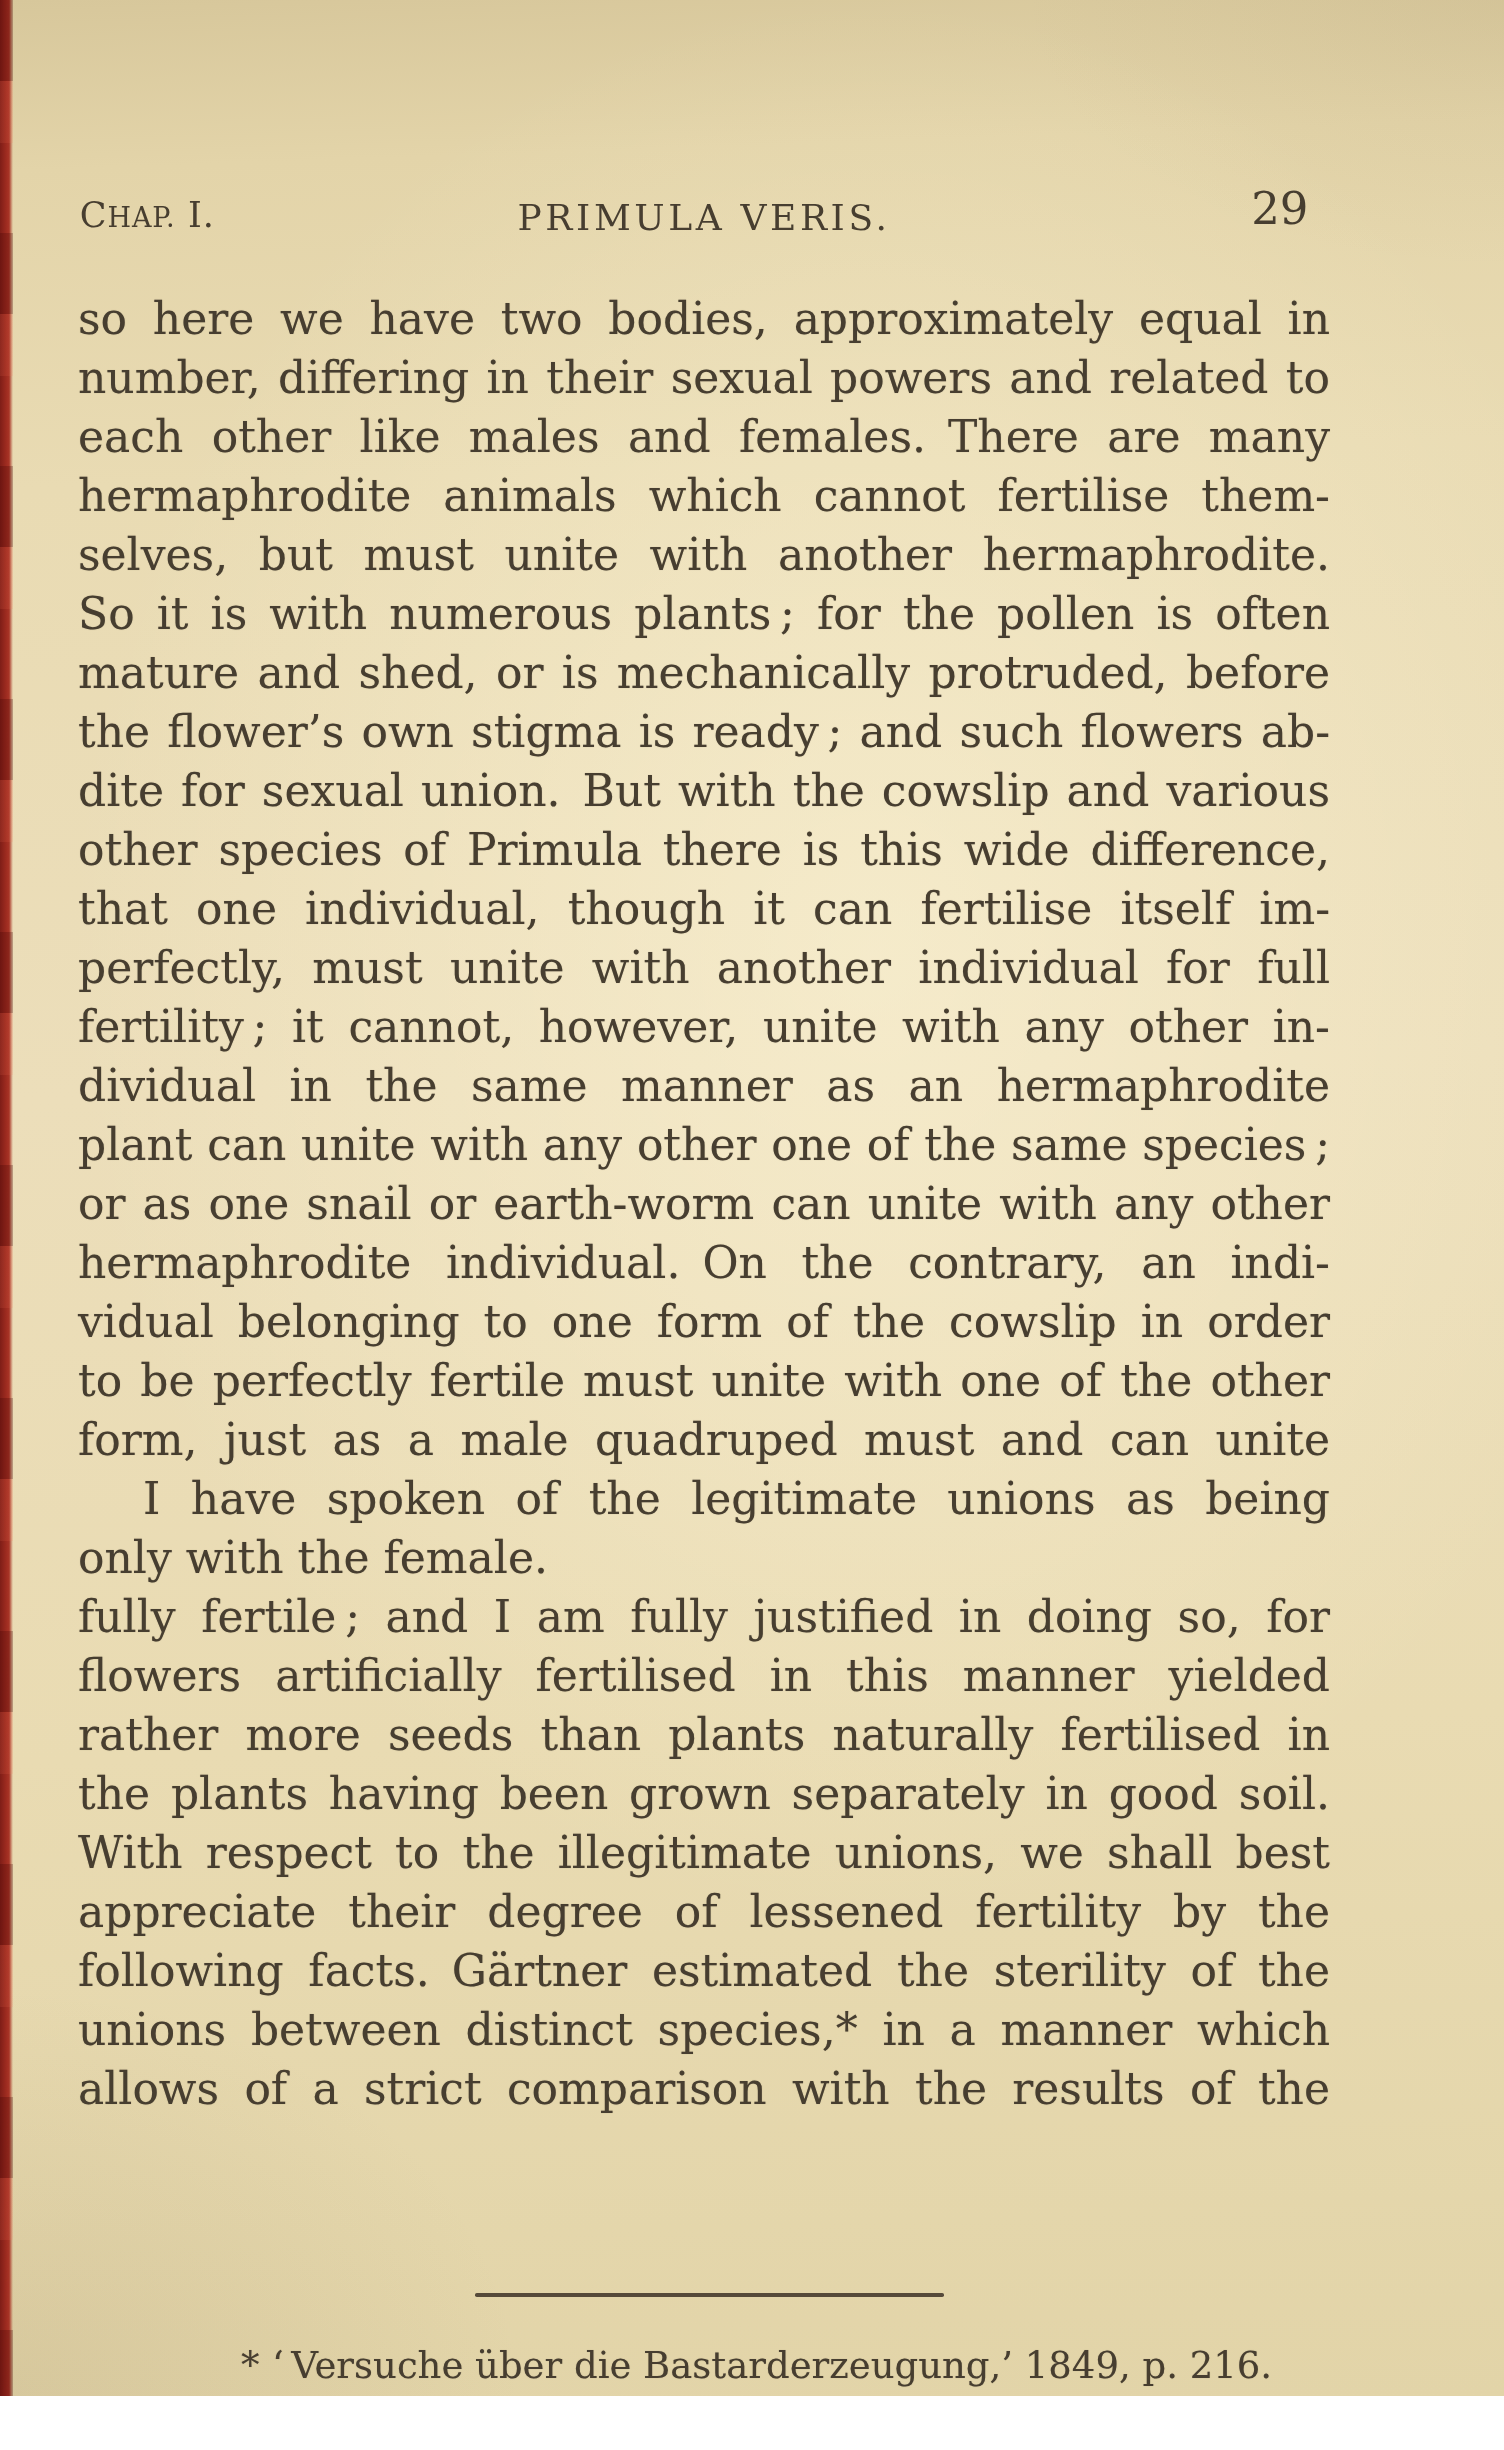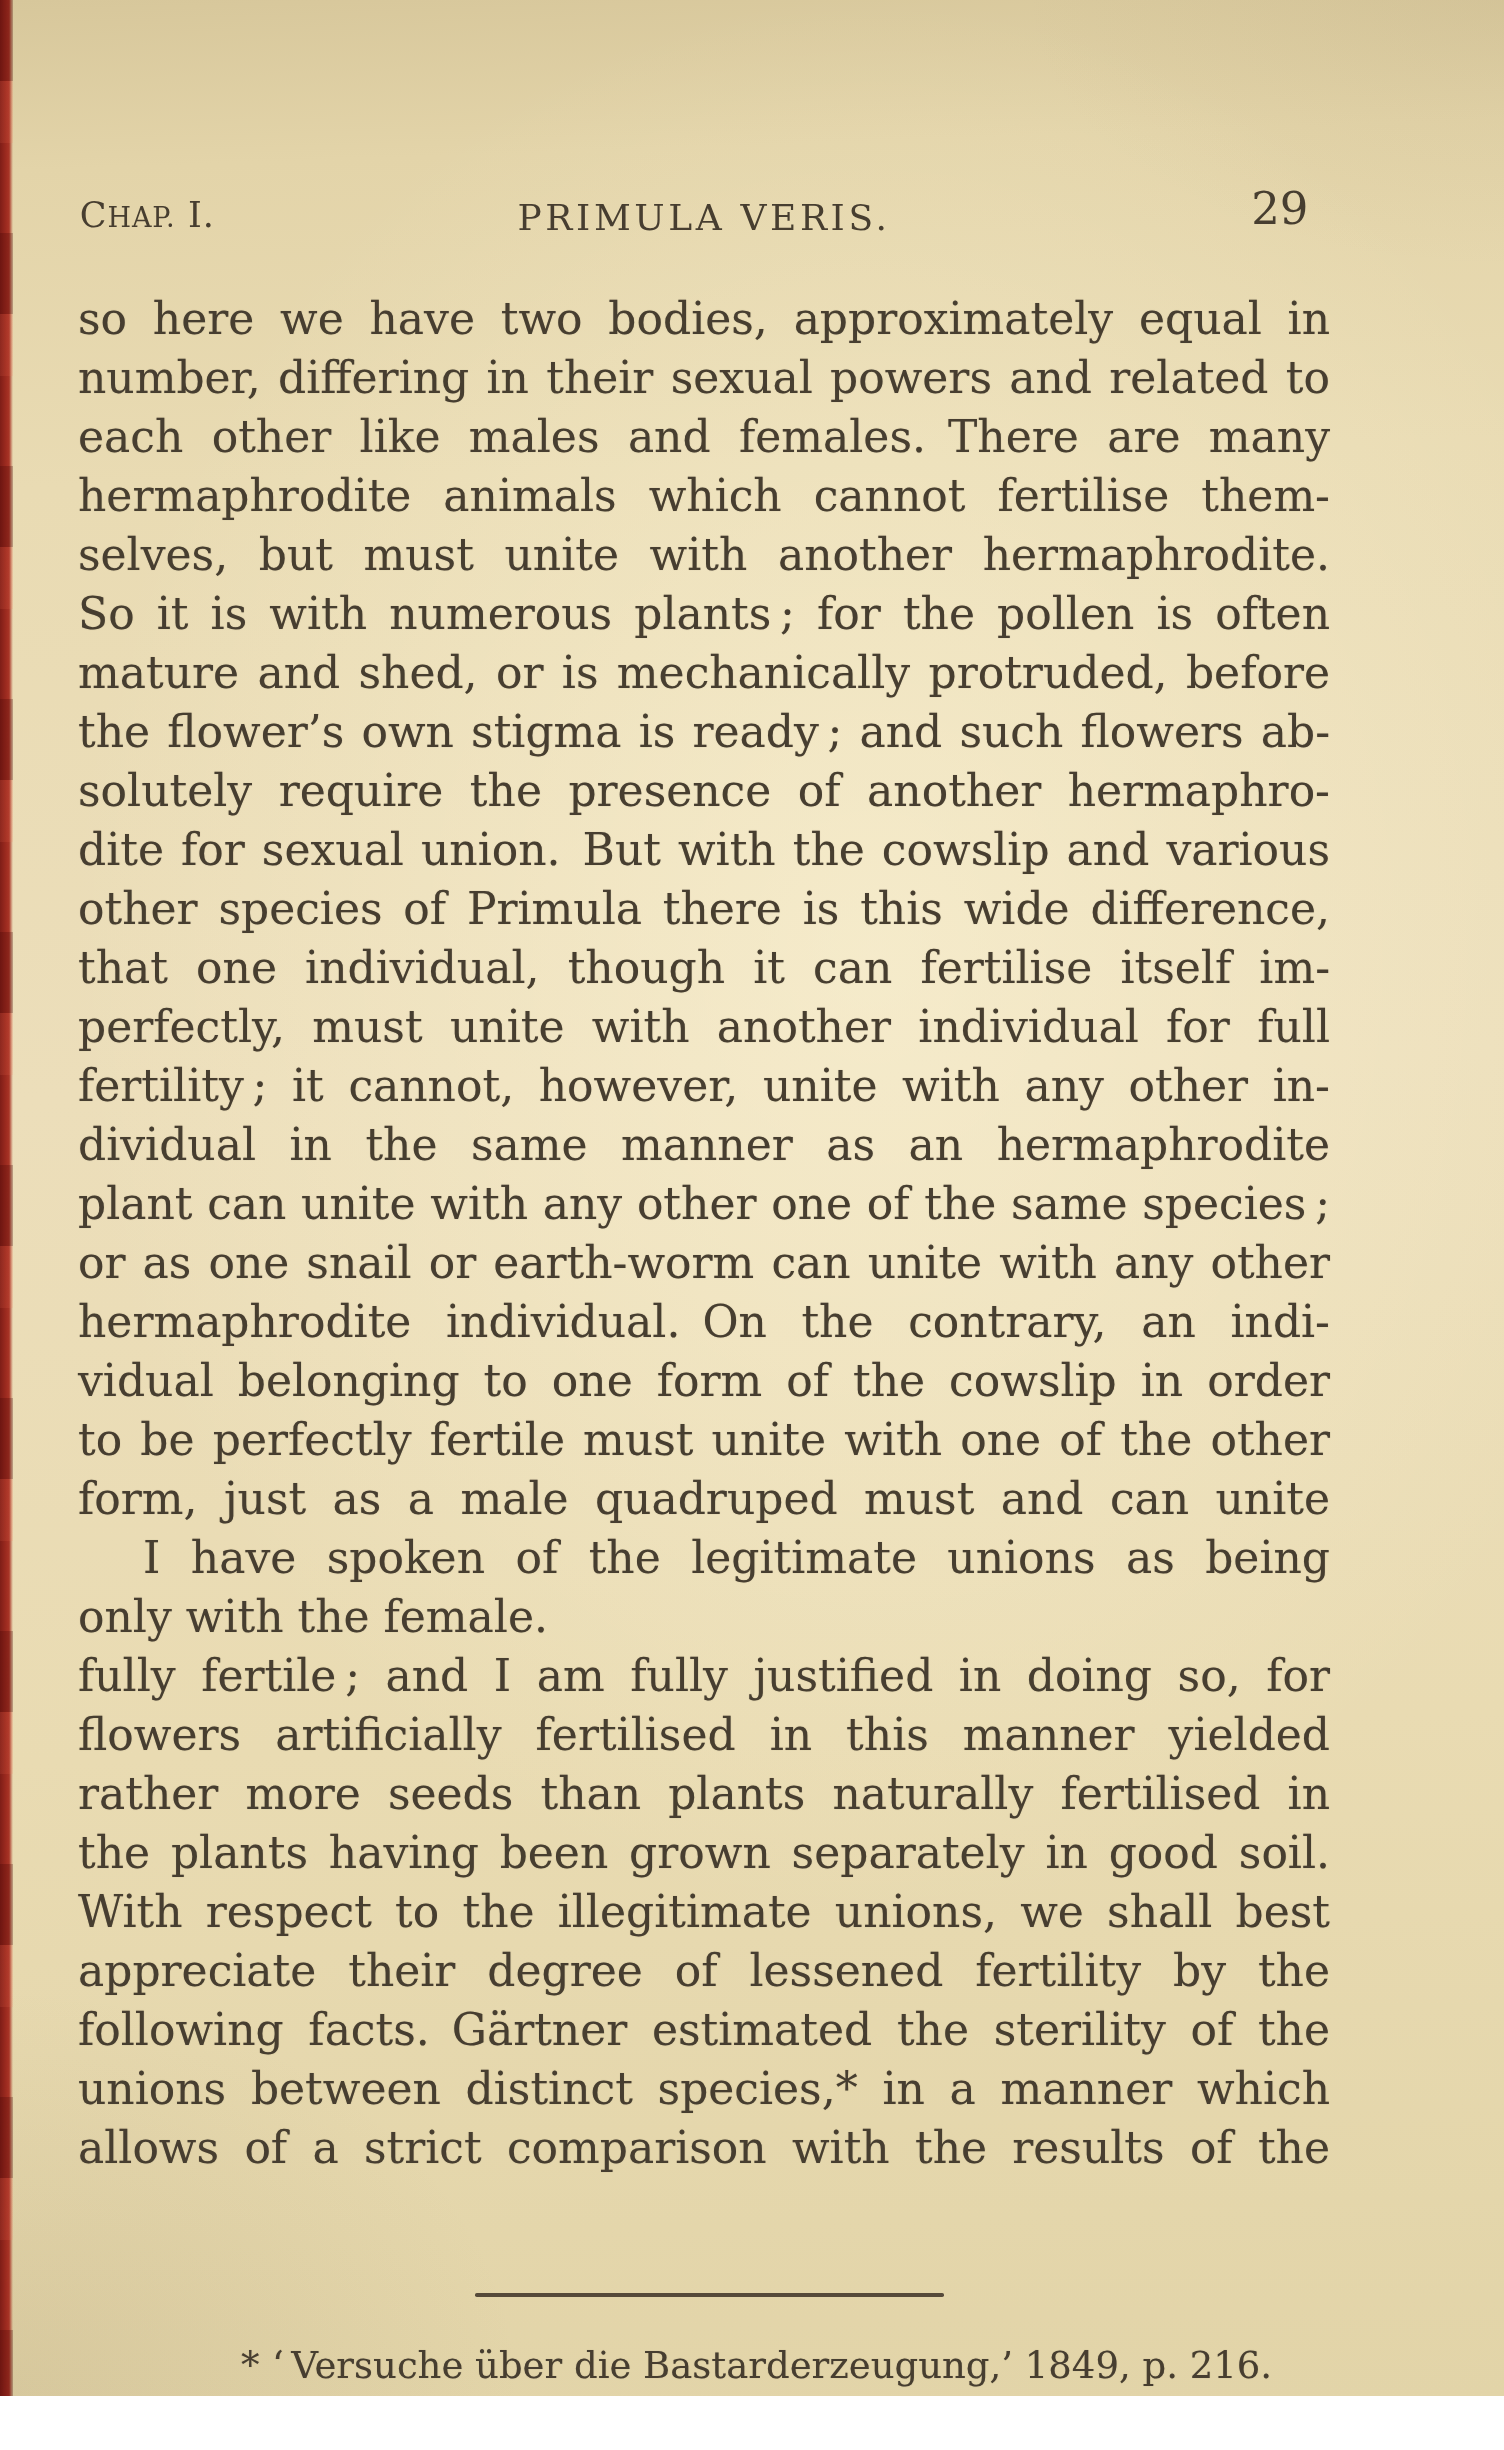--- a/index.html
+++ b/index.html
@@ -68,21 +68,20 @@
 
     <div class="body-text">
         <div class="line">so here we have two bodies, approximately equal in</div>
         <div class="line">number, differing in their sexual powers and related to</div>
         <div class="line">each other like males and females. There are many</div>
         <div class="line">hermaphrodite animals which cannot fertilise them-</div>
         <div class="line">selves, but must unite with another hermaphrodite.</div>
         <div class="line">So it is with numerous plants ; for the pollen is often</div>
         <div class="line">mature and shed, or is mechanically protruded, before</div>
         <div class="line">the flower’s own stigma is ready ; and such flowers ab-</div>
-        <div class="line">solutely require the presence of another hermaphro-</div>
         <div class="line">dite for sexual union. But with the cowslip and various</div>
         <div class="line">other species of Primula there is this wide difference,</div>
         <div class="line">that one individual, though it can fertilise itself im-</div>
         <div class="line">perfectly, must unite with another individual for full</div>
         <div class="line">fertility ; it cannot, however, unite with any other in-</div>
         <div class="line">dividual in the same manner as an hermaphrodite</div>
         <div class="line">plant can unite with any other one of the same species ;</div>
         <div class="line">or as one snail or earth-worm can unite with any other</div>
         <div class="line">hermaphrodite individual. On the contrary, an indi-</div>
         <div class="line">vidual belonging to one form of the cowslip in order</div>

